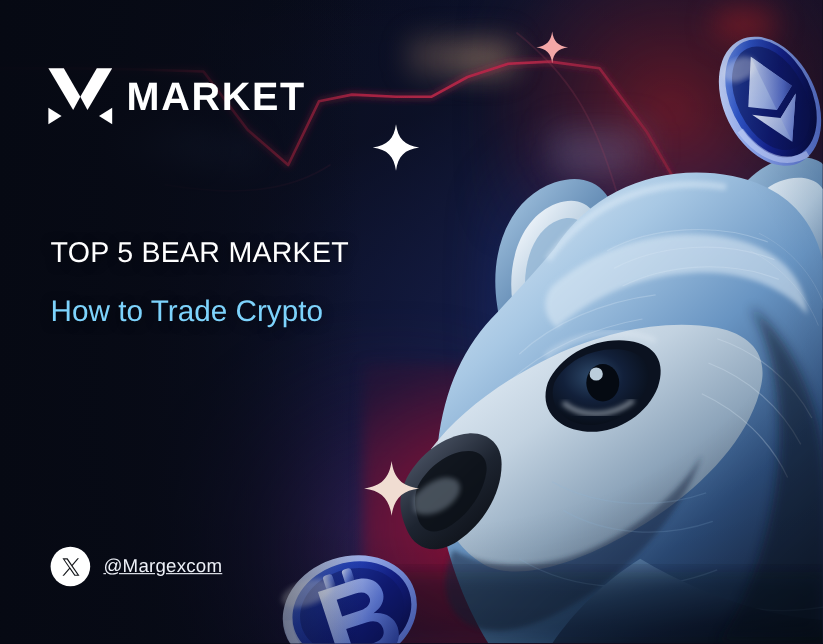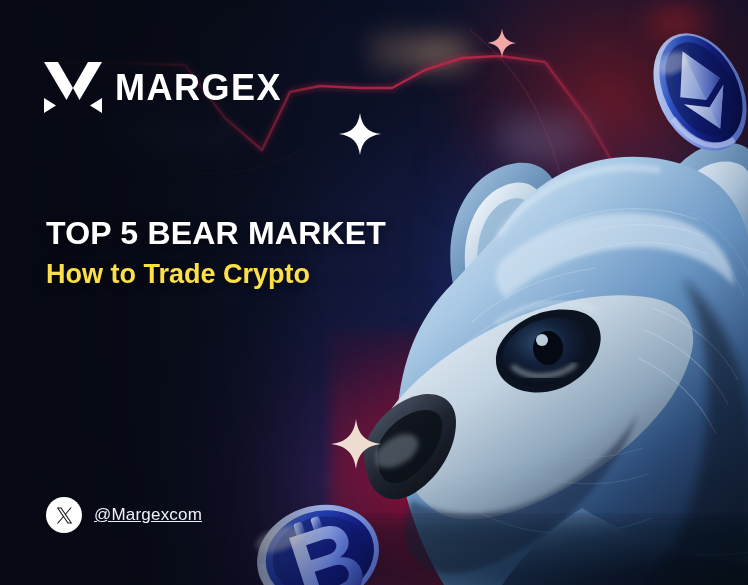--- a/index.html
+++ b/index.html
@@ -77,28 +77,29 @@
   .logo-word{
     color:#fff; font-size:36px; font-weight:700;
     letter-spacing:1.5px; line-height:1;
     font-family:"Liberation Sans", sans-serif;
   }
 
   
   .copy{ position:absolute; left:46px; top:212px; width:400px; }
   .headline{
     color:#ffffff;
-    font-size:32px; font-weight:700;
+    font-size:26px; font-weight:400;
     letter-spacing:0.2px; line-height:1.33;
     text-transform:uppercase;
     text-shadow:0 2px 10px rgba(0,0,0,0.55);
   }
   .subhead{
-    color:#fde047;
-    font-size:27px; font-weight:700;
+    margin-top:17px;
+    color:#7dd3fc;
+    font-size:27px; font-weight:400;
     line-height:1.42;
     text-shadow:0 2px 10px rgba(0,0,0,0.5);
   }
 
   
   .social{
     position:absolute; left:46px; top:497px;
     display:flex; align-items:center; gap:12px;
   }
   .x-badge{
@@ -406,21 +407,21 @@
     <svg class="logo-mark" viewBox="0 0 62 60">
 
       <path d="M2 4 L16 4 L31 30 L24.5 42 Z" fill="#ffffff"></path>
 
       <path d="M60 4 L46 4 L31 30 L37.5 42 Z" fill="#ffffff"></path>
 
       <path d="M2 40 L14 47.5 L2 55 Z" fill="#ffffff"></path>
 
       <path d="M60 40 L48 47.5 L60 55 Z" fill="#ffffff"></path>
     </svg>
-    <div class="logo-word">MARGEX</div>
+    <div class="logo-word">MARKET</div>
   </div>
 
   <div class="copy">
     <h1 class="headline">
       <span>TOP 5 BEAR MARKET</span><br>
     </h1>
     <h2 class="subhead">
       <span>How to Trade Crypto</span><br>
     </h2>
   </div>

